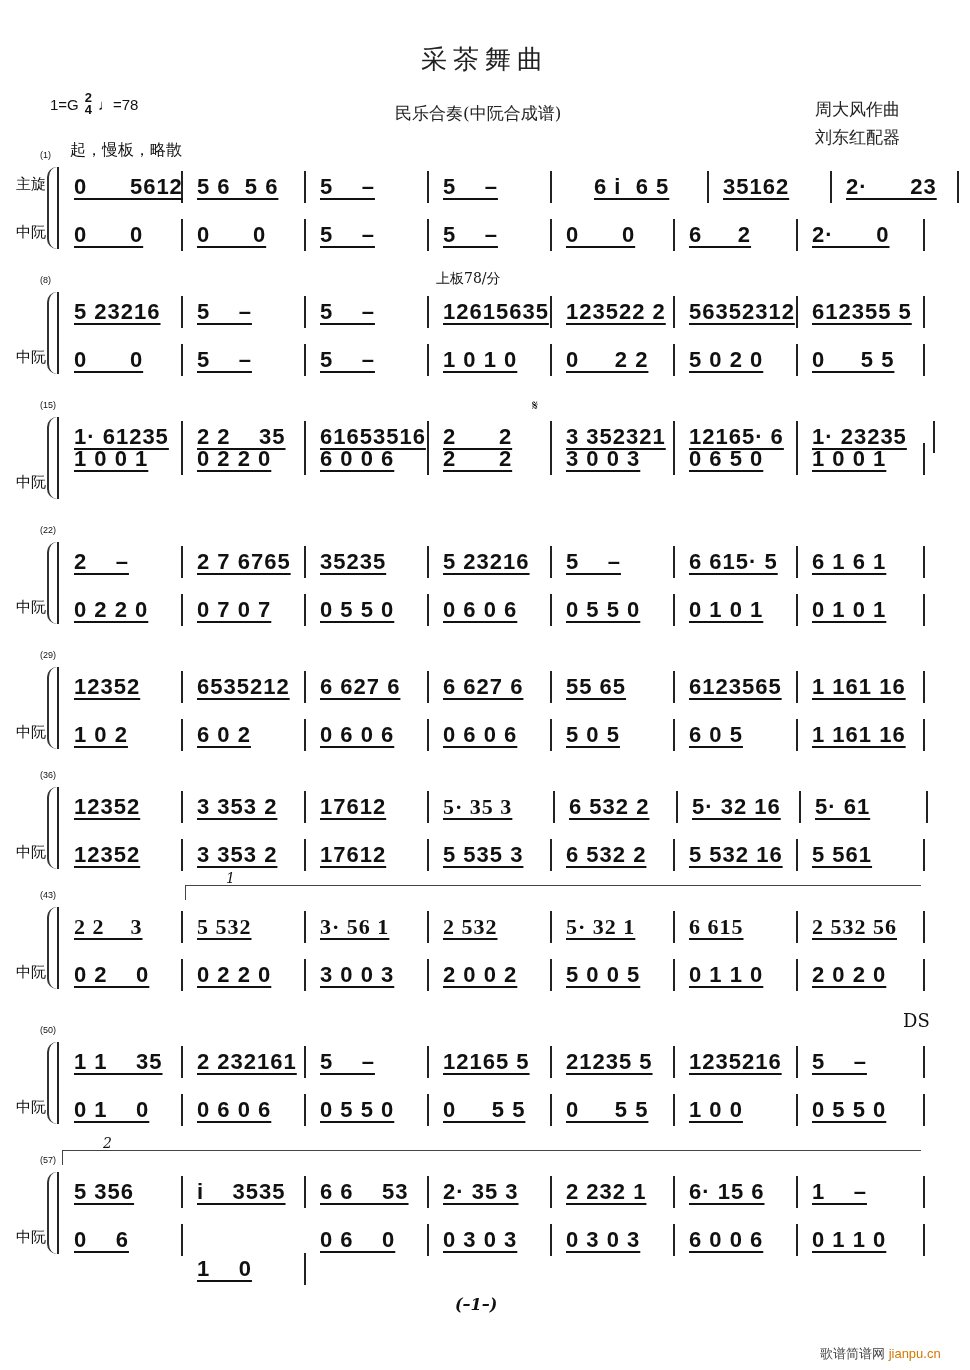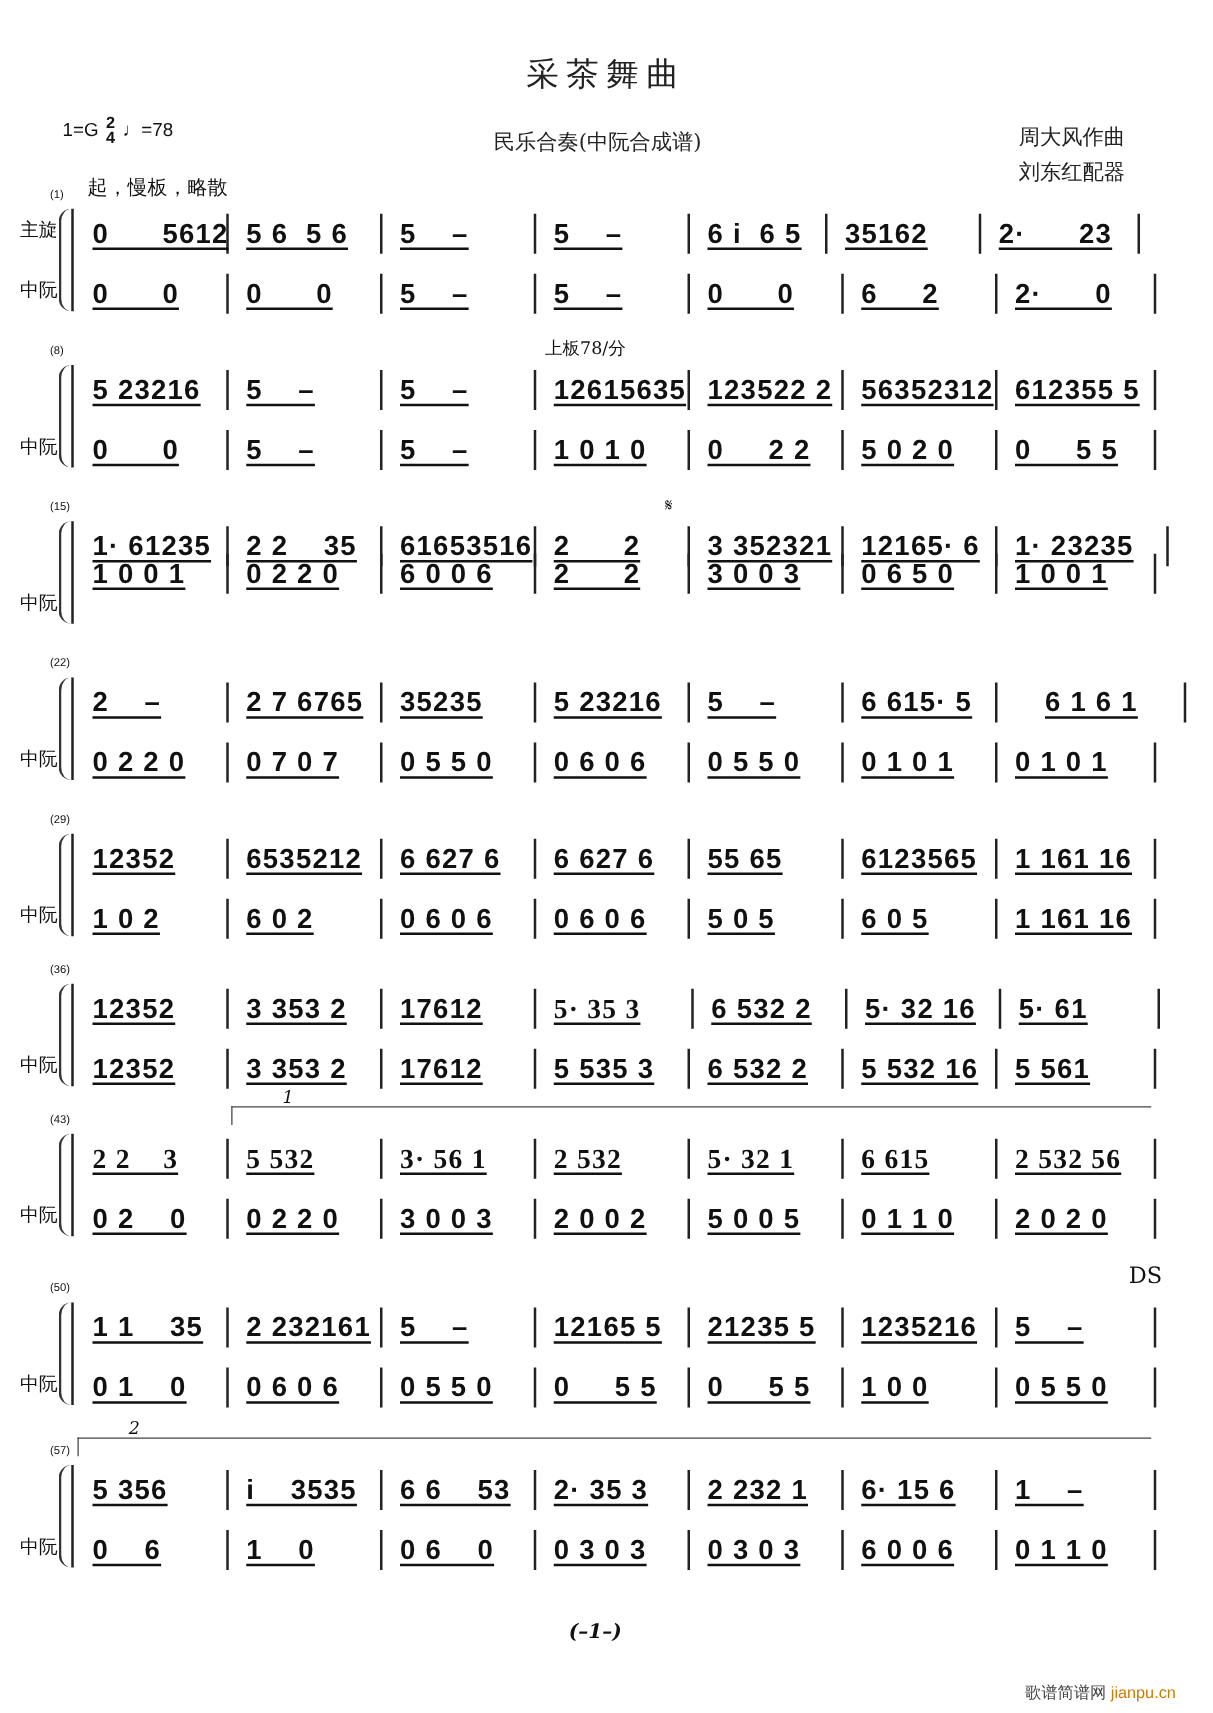--- a/index.html
+++ b/index.html
@@ -45,21 +45,21 @@
     <div class="sysnum" style="top: 150px;">(1)</div>
     <div class="brace" style="top: 167px; height: 82px;"></div>
     <div class="sysline" style="top: 167px; height: 82px;"></div>
     <div class="inst" style="top: 175px;">主旋</div>
     <div class="inst" style="top: 223px;">中阮</div>
     <div class="row" style="top: 171px;">
       <div class="meas" style="width: 123px;"><span class="t">0      5612</span></div>
       <div class="meas" style="width: 123px;"><span class="t">5 6  5 6</span></div>
       <div class="meas" style="width: 123px;"><span class="t">5    –</span></div>
       <div class="meas" style="width: 123px;"><span class="t">5    –</span></div>
-      <div class="meas" style="width: 110px;"><span class="t">6 i  6 5</span></div>
+      <div class="meas" style="width: 129px; margin-left: 28px;"><span class="t">6 i  6 5</span></div>
       <div class="meas" style="width: 123px;"><span class="t">35162</span></div>
       <div class="meas" style="width: 127px;"><span class="t">2·      23</span></div>
     </div>
     <div class="row" style="top: 219px;">
       <div class="meas" style="width: 123px;"><span class="t">0      0</span></div>
       <div class="meas" style="width: 123px;"><span class="t">0      0</span></div>
       <div class="meas" style="width: 123px;"><span class="t">5    –</span></div>
       <div class="meas" style="width: 123px;"><span class="t">5    –</span></div>
       <div class="meas" style="width: 123px;"><span class="t">0      0</span></div>
       <div class="meas" style="width: 123px;"><span class="t">6     2</span></div>
@@ -115,21 +115,21 @@
     <div class="brace" style="top: 542px; height: 82px;"></div>
     <div class="sysline" style="top: 542px; height: 82px;"></div>
     <div class="inst" style="top: 598px;">中阮</div>
     <div class="row" style="top: 546px;">
       <div class="meas" style="width: 123px;"><span class="t">2    –</span></div>
       <div class="meas" style="width: 123px;"><span class="t">2 7 6765</span></div>
       <div class="meas" style="width: 123px;"><span class="t">35235</span></div>
       <div class="meas" style="width: 123px;"><span class="t">5 23216</span></div>
       <div class="meas" style="width: 123px;"><span class="t">5    –</span></div>
       <div class="meas" style="width: 123px;"><span class="t">6 615· 5</span></div>
-      <div class="meas" style="width: 127px; margin-left: 24px;"><span class="t">6 1 6 1</span></div>
+      <div class="meas" style="width: 127px;"><span class="t">6 1 6 1</span></div>
     </div>
     <div class="row" style="top: 594px;">
       <div class="meas" style="width: 123px;"><span class="t">0 2 2 0</span></div>
       <div class="meas" style="width: 123px;"><span class="t">0 7 0 7</span></div>
       <div class="meas" style="width: 123px;"><span class="t">0 5 5 0</span></div>
       <div class="meas" style="width: 123px;"><span class="t">0 6 0 6</span></div>
       <div class="meas" style="width: 123px;"><span class="t">0 5 5 0</span></div>
       <div class="meas" style="width: 123px;"><span class="t">0 1 0 1</span></div>
       <div class="meas" style="width: 127px;"><span class="t">0 1 0 1</span></div>
     </div>
@@ -233,21 +233,21 @@
       <div class="meas" style="width: 123px;"><span class="t">5 356</span></div>
       <div class="meas" style="width: 123px;"><span class="t">i    3535</span></div>
       <div class="meas" style="width: 123px;"><span class="t">6 6    53</span></div>
       <div class="meas" style="width: 123px;"><span class="t">2· 35 3</span></div>
       <div class="meas" style="width: 123px;"><span class="t">2 232 1</span></div>
       <div class="meas" style="width: 123px;"><span class="t">6· 15 6</span></div>
       <div class="meas" style="width: 127px;"><span class="t">1    –</span></div>
     </div>
     <div class="row" style="top: 1224px;">
       <div class="meas" style="width: 123px;"><span class="t">0    6</span></div>
-      <div class="meas" style="width: 123px;"><span class="t">1    0</span></div>
+      <div class="meas" style="width: 123px; margin-top: 29px;"><span class="t">1    0</span></div>
       <div class="meas" style="width: 123px;"><span class="t">0 6    0</span></div>
       <div class="meas" style="width: 123px;"><span class="t">0 3 0 3</span></div>
       <div class="meas" style="width: 123px;"><span class="t">0 3 0 3</span></div>
       <div class="meas" style="width: 123px;"><span class="t">6 0 0 6</span></div>
       <div class="meas" style="width: 127px;"><span class="t">0 1 1 0</span></div>
     </div>
     <div class="volta" style="left: 62px; top: 1150px; width: 858px;">
       <span>2</span>
     </div>
   </div>

